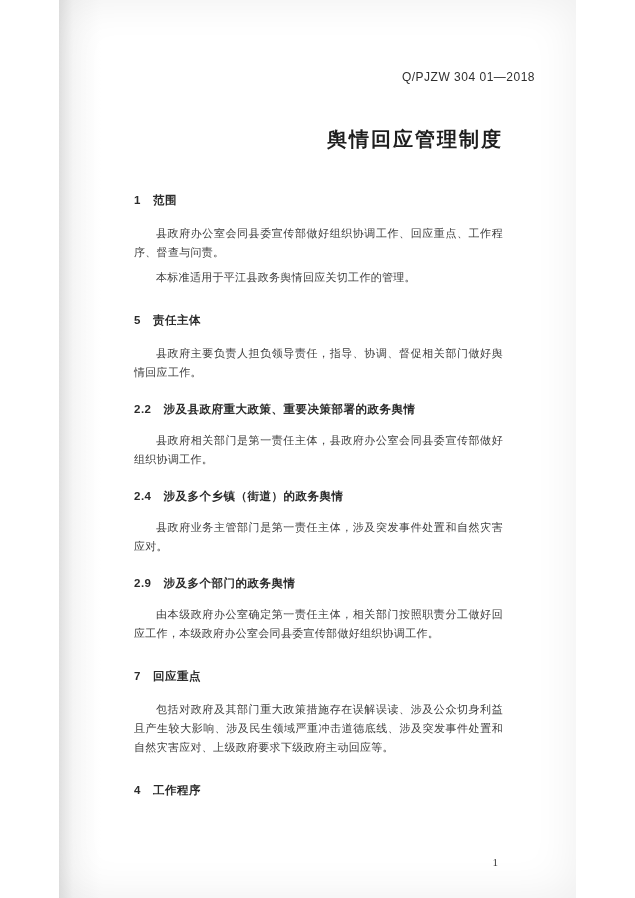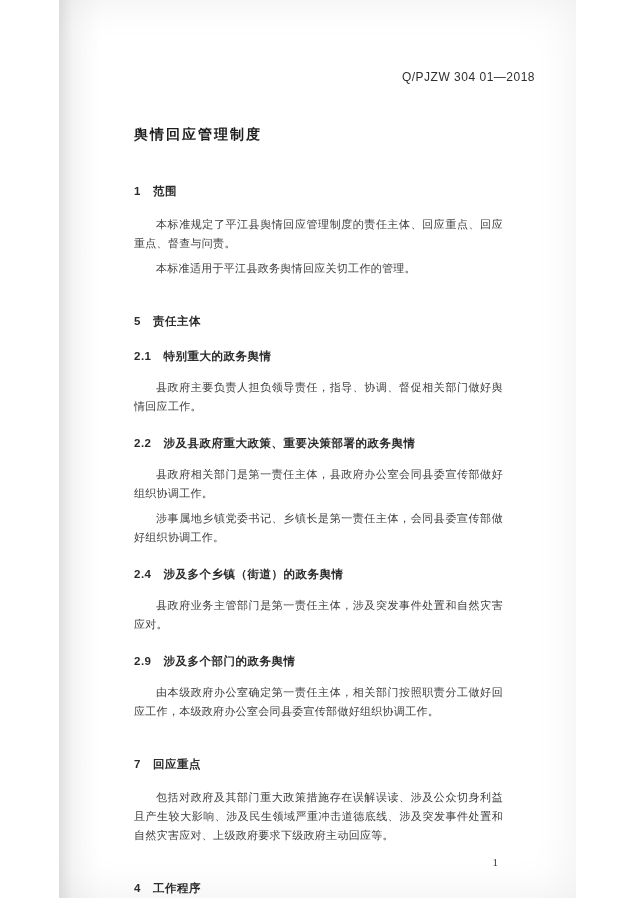--- a/index.html
+++ b/index.html
@@ -33,36 +33,36 @@
     font-family: "Liberation Sans", "DejaVu Sans", sans-serif;
     font-size: 12px;
     color: #2e2e2e;
     margin-right: -32px; 
     margin-bottom: 42px;
     letter-spacing: 0.5px;
   }
 
   .doc-title {
     margin: 0 0 40px 0;
-    text-align: left;
+    text-align: right;
     font-family: "Liberation Sans", "DejaVu Sans", sans-serif;
-    font-size: 14px;
+    font-size: 20px;
     font-weight: 700;
     color: #1e1e1e;
     letter-spacing: 2px;
   }
 
   .h1, .h2 {
     font-family: "Liberation Sans", "DejaVu Sans", sans-serif;
     font-weight: 700;
     color: #2b2b2b;
     font-size: 11.5px;
     letter-spacing: 0.5px;
   }
-  .h1 { margin: 36px 0 16px 0; }
+  .h1 { margin: 26px 0 16px 0; }
   .h2 { margin: 20px 0 14px 0; }
 
   .para {
     margin: 0 0 6px 0;
     font-size: 11px;
     line-height: 19px;
     text-indent: 2em;
     color: #3d3d3d;
     text-align: justify;
     letter-spacing: 0.3px;
@@ -81,32 +81,30 @@
 <body>
 
 <div class="page">
   <div class="content">
 
     <div class="std-code">Q/PJZW 304 01—2018</div>
 
     <h1 class="doc-title">舆情回应管理制度</h1>
 
     <div class="h1">1　范围</div>
-    <p class="para">本标准规定了平江县舆情回应管理制度的责任主体、回应重点、回应重点、督查与问责。</p>
+    <p class="para">县政府办公室会同县委宣传部做好组织协调工作、回应重点、工作程序、督查与问责。</p>
     <p class="para">本标准适用于平江县政务舆情回应关切工作的管理。</p>
 
     <div class="h1">5　责任主体</div>
 
-    <div class="h2">2.1　特别重大的政务舆情</div>
     <p class="para">县政府主要负责人担负领导责任，指导、协调、督促相关部门做好舆情回应工作。</p>
 
     <div class="h2">2.2　涉及县政府重大政策、重要决策部署的政务舆情</div>
     <p class="para">县政府相关部门是第一责任主体，县政府办公室会同县委宣传部做好组织协调工作。</p>
 
-    <p class="para">涉事属地乡镇党委书记、乡镇长是第一责任主体，会同县委宣传部做好组织协调工作。</p>
 
     <div class="h2">2.4　涉及多个乡镇（街道）的政务舆情</div>
     <p class="para">县政府业务主管部门是第一责任主体，涉及突发事件处置和自然灾害应对。</p>
 
 
     <div class="h2">2.9　涉及多个部门的政务舆情</div>
     <p class="para">由本级政府办公室确定第一责任主体，相关部门按照职责分工做好回应工作，本级政府办公室会同县委宣传部做好组织协调工作。</p>
 
     <div class="h1">7　回应重点</div>
     <p class="para">包括对政府及其部门重大政策措施存在误解误读、涉及公众切身利益且产生较大影响、涉及民生领域严重冲击道德底线、涉及突发事件处置和自然灾害应对、上级政府要求下级政府主动回应等。</p>

